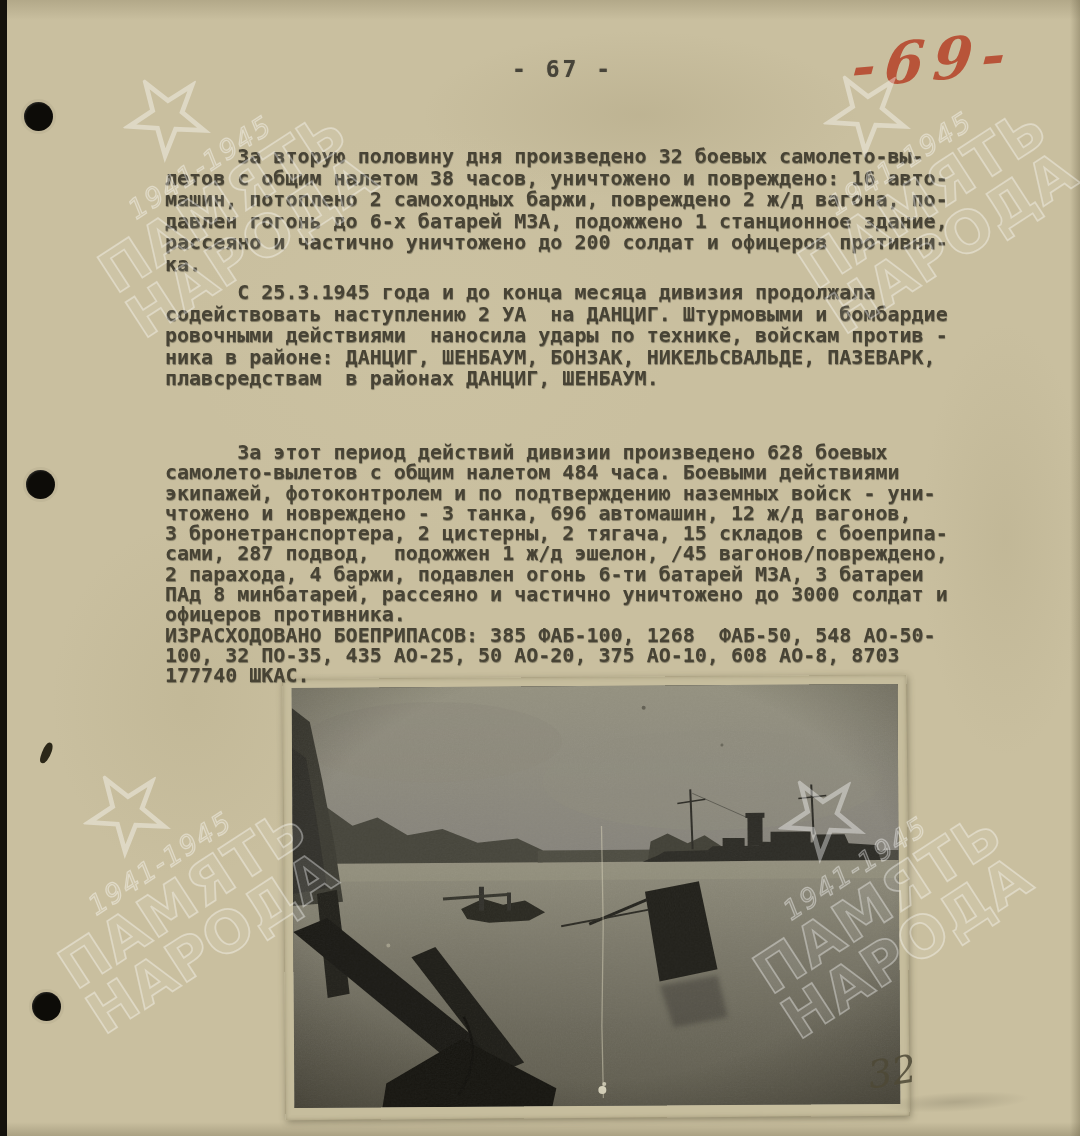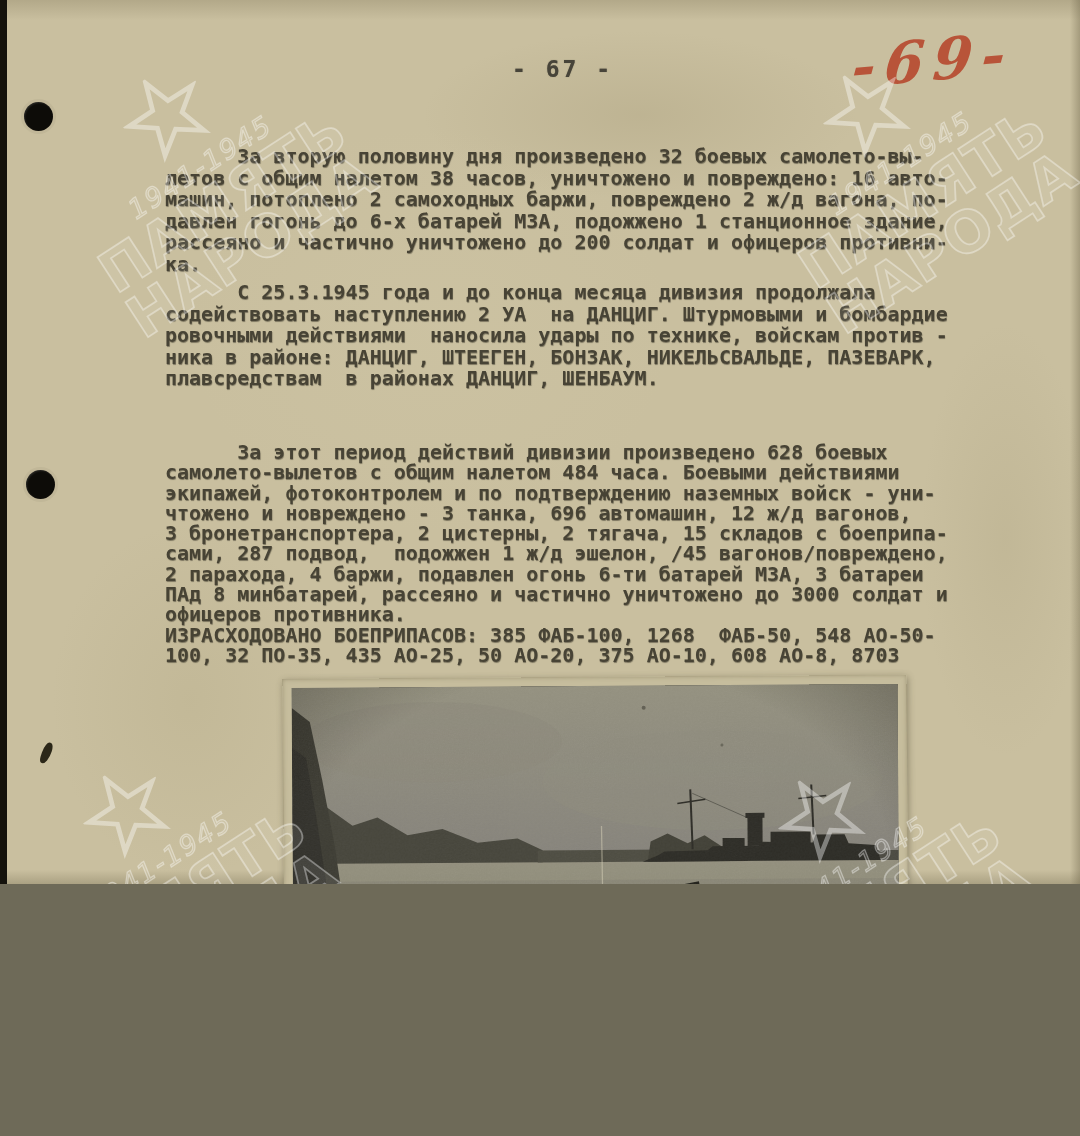--- a/index.html
+++ b/index.html
@@ -1,17 +1,17 @@
 <!DOCTYPE html>
 <html><head>
 <meta charset="utf-8">
 <style>
   html,body{margin:0;padding:0;background:#6e6a58;}
   #page{
-    position:relative;width:1080px;height:884px;overflow:hidden;
+    position:relative;width:1080px;height:1136px;overflow:hidden;
     background:#c9bf9f;
     font-family:"DejaVu Sans Mono","Liberation Mono",monospace;
   }
   
   .edge-strip{position:absolute;left:0;top:0;width:7px;height:1136px;background:#14120c;z-index:6;}
   .edge-top{position:absolute;left:0;top:0;width:1080px;height:20px;
     background:linear-gradient(to bottom,rgba(120,110,80,.28),rgba(120,110,80,0));z-index:1;}
   .edge-bottom{position:absolute;left:0;bottom:0;width:1080px;height:14px;
     background:linear-gradient(to top,rgba(100,92,65,.3),rgba(100,92,65,0));z-index:1;}
   .edge-right{position:absolute;right:0;top:0;width:10px;height:1136px;
@@ -95,36 +95,37 @@
     <span class="ln">машин, потоплено 2 самоходных баржи, повреждено 2 ж/д вагона, по-</span>
     <span class="ln">давлен гогонь до 6-х батарей МЗА, подожжено 1 станционное здание,</span>
     <span class="ln">рассеяно и частично уничтожено до 200 солдат и офицеров противни-</span>
     <span class="ln">ка.</span>
   </div>
 
   <div class="para p2">
     <span class="ln">      С 25.3.1945 года и до конца месяца дивизия продолжала</span>
     <span class="ln">содействовать наступлению 2 УА  на ДАНЦИГ. Штурмовыми и бомбардие</span>
     <span class="ln">ровочными действиями  наносила удары по технике, войскам против -</span>
-    <span class="ln">ника в районе: ДАНЦИГ, ШТЕЕГЕН, БОНЗАК, НИКЕЛЬСВАЛЬДЕ, ПАЗЕВАРК,</span>
+    <span class="ln">ника в районе: ДАНЦИГ, ШЕНБАУМ, БОНЗАК, НИКЕЛЬСВАЛЬДЕ, ПАЗЕВАРК,</span>
     <span class="ln">плавсредствам  в районах ДАНЦИГ, ШЕНБАУМ.</span>
   </div>
 
   <div class="para p3">
     <span class="ln">      За этот период действий дивизии произведено 628 боевых</span>
     <span class="ln">самолето-вылетов с общим налетом 484 часа. Боевыми действиями</span>
     <span class="ln">экипажей, фотоконтролем и по подтверждению наземных войск - уни-</span>
     <span class="ln">чтожено и новреждено - 3 танка, 696 автомашин, 12 ж/д вагонов,</span>
     <span class="ln">3 бронетранспортера, 2 цистерны, 2 тягача, 15 складов с боеприпа-</span>
     <span class="ln">сами, 287 подвод,  подожжен 1 ж/д эшелон, /45 вагонов/повреждено,</span>
     <span class="ln">2 парахода, 4 баржи, подавлен огонь 6-ти батарей МЗА, 3 батареи</span>
     <span class="ln">ПАд 8 минбатарей, рассеяно и частично уничтожено до 3000 солдат и</span>
     <span class="ln">офицеров противника.</span>
     <span class="ln">ИЗРАСХОДОВАНО БОЕПРИПАСОВ: 385 ФАБ-100, 1268  ФАБ-50, 548 АО-50-</span>
     <span class="ln">100, 32 ПО-35, 435 АО-25, 50 АО-20, 375 АО-10, 608 АО-8, 8703</span>
+    <span class="ln">177740 ШКАС.</span>
   </div>
 
   <div class="photo-mount">
     <div class="photo-img">
       <svg width="606" height="420" viewBox="0 0 606 420">
         <defs>
           <linearGradient id="skyG" x1="0" y1="0" x2="0" y2="1">
             <stop offset="0" stop-color="#94917f"></stop>
               <stop offset="1" stop-color="#84817a"></stop>
           </linearGradient>

